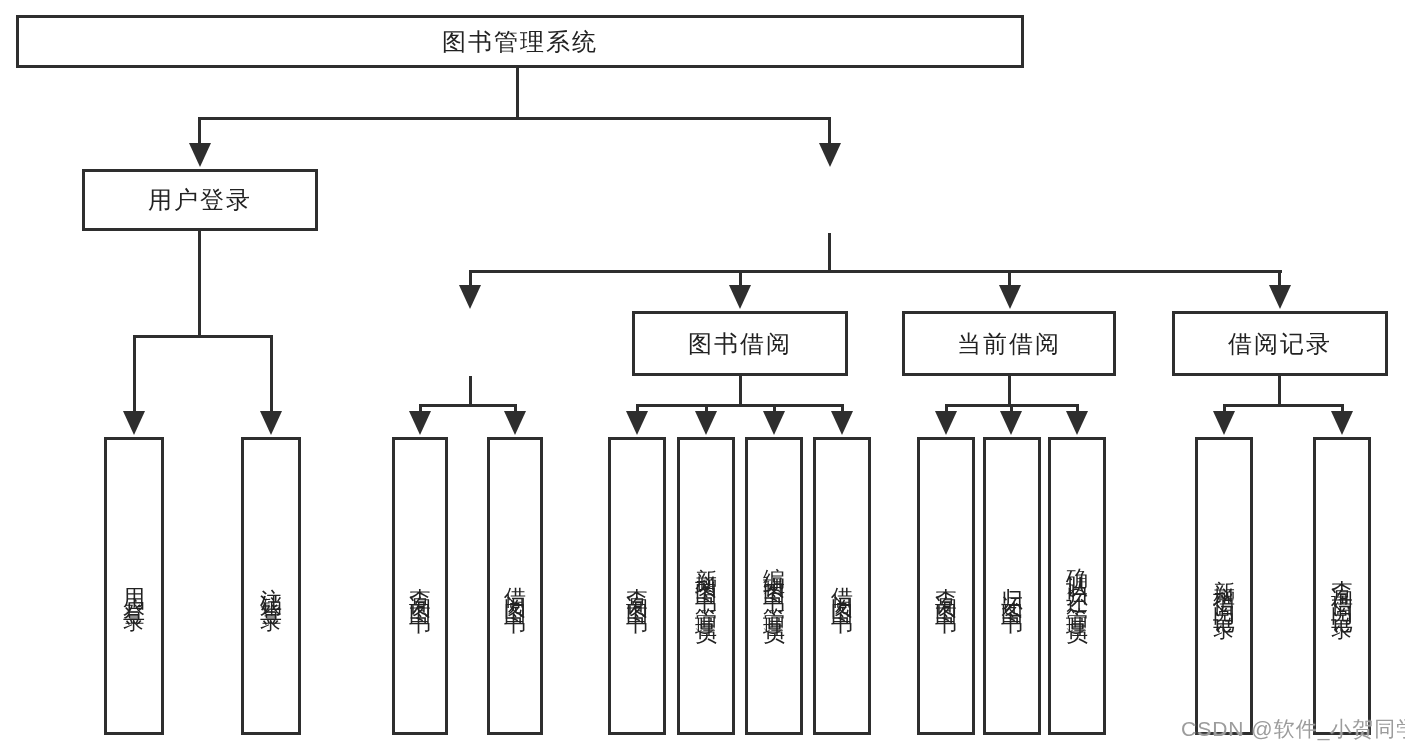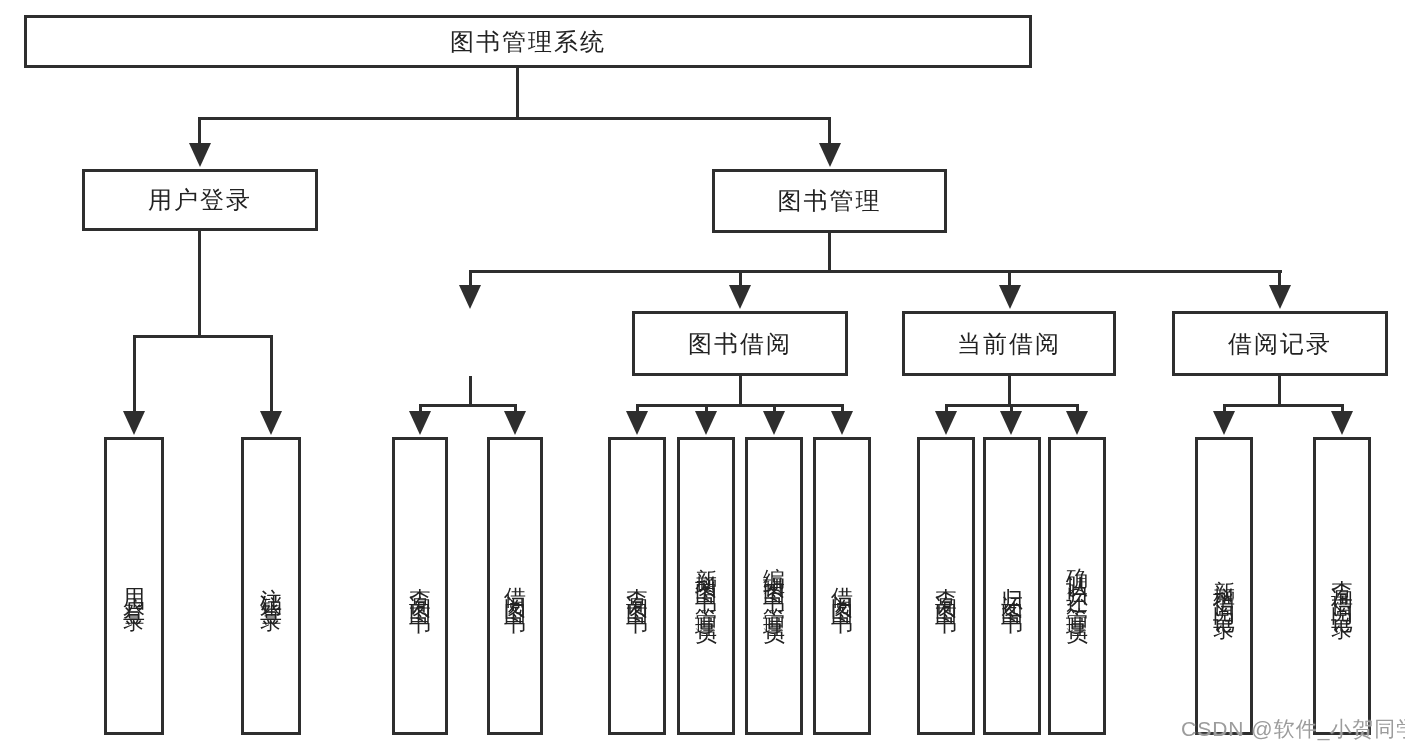--- a/index.html
+++ b/index.html
@@ -20,36 +20,33 @@
 
   .watermark { position:absolute; left:1181px; top:715px; font-size:21px;
                color:#9c9c9c; letter-spacing:1px; white-space:nowrap;
                text-shadow:0 0 2px #ffffff; }
 </style>
 </head>
 <body>
 
 <div id="canvas">
 
-  <div class="box h" style="left:24px; top:15px; width:1008px; height:53px;text-align:right;">
+  <div class="box h" style="left:16px; top:15px; width:1008px; height:53px;text-align:right;">
     <span>图书管理系统</span>
   </div>
 
   <div class="ln" style="left:516px; top:67px; width:3px; height:52px;"></div>
   <div class="ln" style="left:198px; top:117px; width:633px; height:3px;"></div>
   <div class="ln" style="left:198px; top:117px; width:3px; height:30px;"></div>
   <div class="ah" style="left:189px; top:143px;"></div>
   <div class="ln" style="left:828px; top:117px; width:3px; height:30px;"></div>
   <div class="ah" style="left:819px; top:143px;"></div>
 
   <div class="box h" style="left:82px; top:169px; width:236px; height:62px;">
     <span>用户登录</span>
-  </div>
-  <div class="box h" style="left:712px; top:169px; width:235px; height:64px;">
-    <span>图书管理</span>
   </div>
 
   <div class="ln" style="left:198px; top:231px; width:3px; height:106px;"></div>
   <div class="ln" style="left:133px; top:335px; width:140px; height:3px;"></div>
   <div class="ln" style="left:133px; top:335px; width:3px; height:80px;"></div>
   <div class="ah" style="left:123px; top:411px;"></div>
   <div class="ln" style="left:270px; top:335px; width:3px; height:80px;"></div>
   <div class="ah" style="left:260px; top:411px;"></div>
 
   <div class="ln" style="left:828px; top:233px; width:3px; height:40px;"></div>

